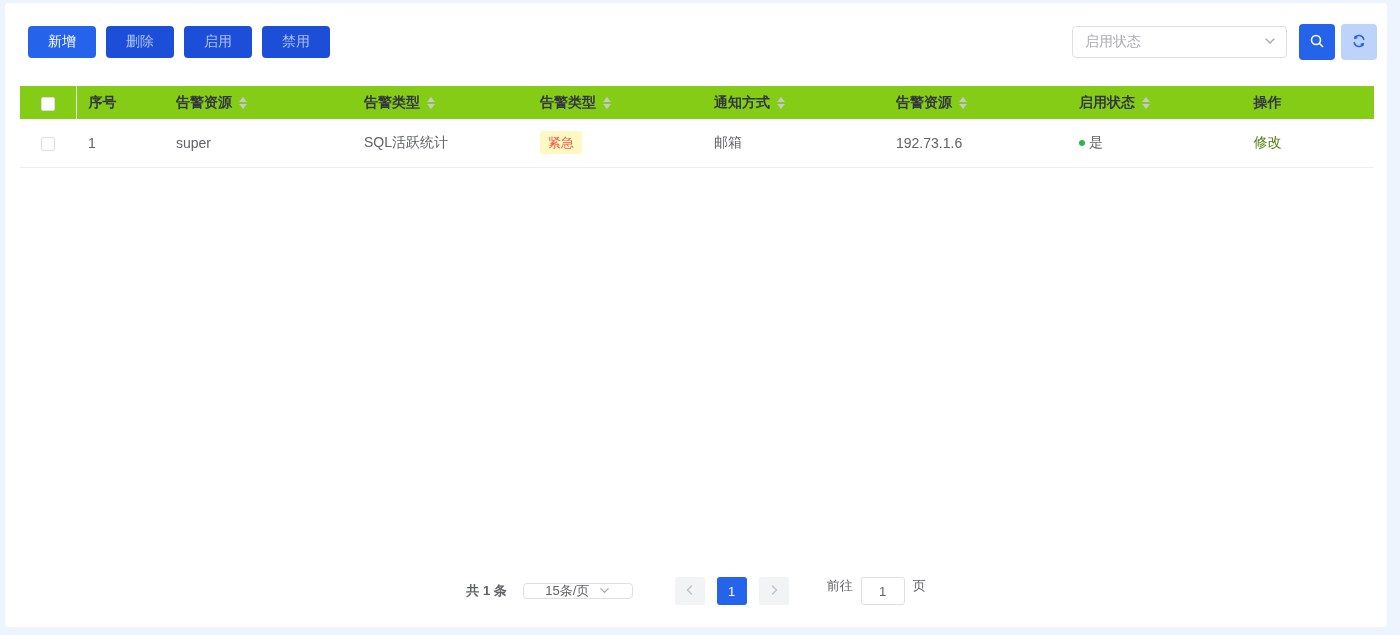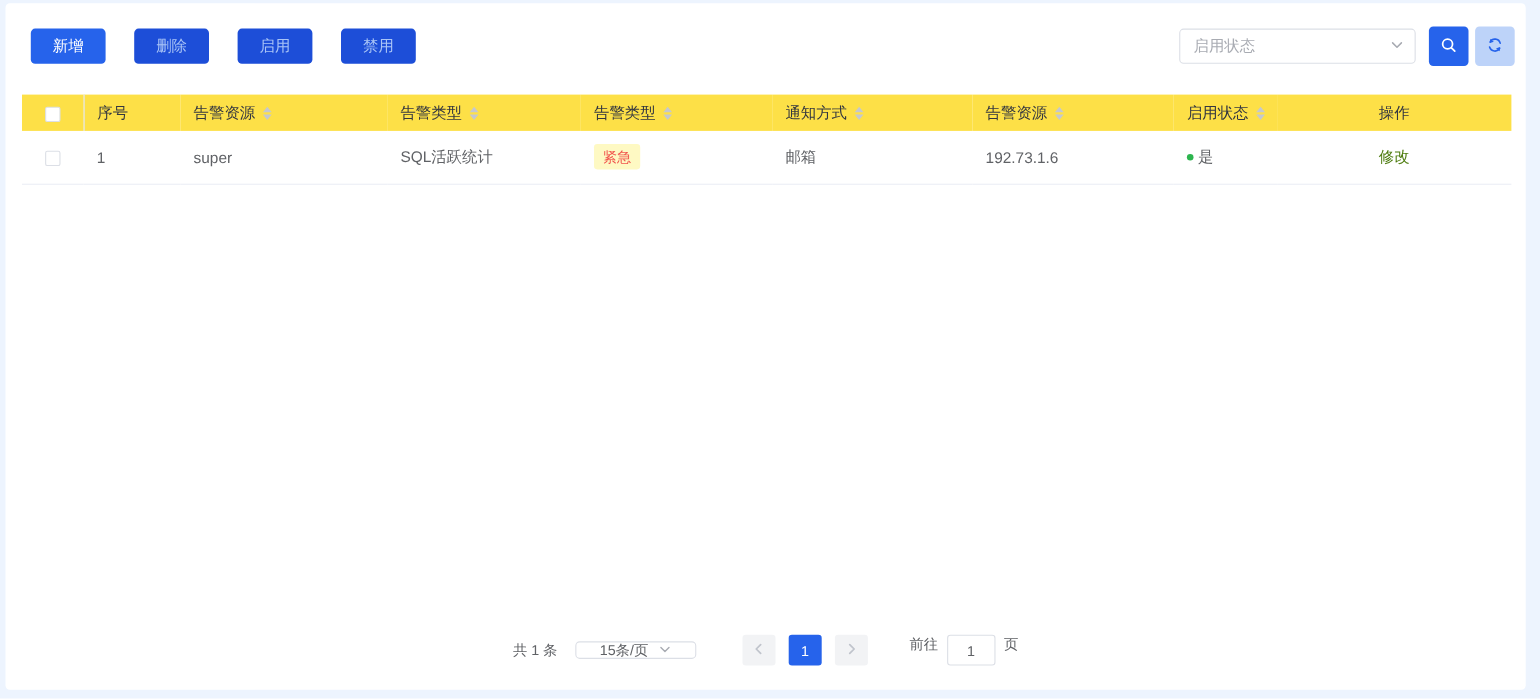--- a/index.html
+++ b/index.html
@@ -3,54 +3,54 @@
 <meta charset="utf-8">
 <style>
   * { margin:0; padding:0; box-sizing:border-box; }
   html,body { width:1400px; height:635px; overflow:hidden; }
   body { background:#edf4fe; font-family:"Liberation Sans","DejaVu Sans",sans-serif; font-size:14px; color:#606266; }
 
   .card { position:absolute; left:5px; top:3px; right:13px; bottom:8px; background:#ffffff; border-radius:4px; }
 
   
   .toolbar { position:absolute; left:23px; right:10px; top:21px; height:36px; display:flex; align-items:center; justify-content:space-between; }
-  .btn-group { display:flex; align-items:center; gap:26px; }
+  .btn-group { display:flex; align-items:center; gap:10px; }
   .btn { height:32px; padding:0 20px; border:none; border-radius:4px; font-size:14px; cursor:pointer; font-family:inherit; }
   .btn-primary { background:#2663eb; color:#ffffff; }
   .btn-disabled { background:#1d4ed8; color:#a9c4f6; cursor:not-allowed; }
   .filters { display:flex; align-items:center; }
   .text-input { width:215px; height:32px; border:1px solid #dcdfe6; border-radius:4px; padding:0 12px; font-size:14px; color:#606266; outline:none; font-family:inherit; }
   .text-input::placeholder { color:#a8abb2; }
   .select-box { width:215px; height:32px; border:1px solid #dcdfe6; border-radius:4px; padding:0 10px 0 12px; margin-left:12px; display:flex; align-items:center; justify-content:space-between; background:#fff; cursor:pointer; }
   .select-box .ph { color:#a8abb2; }
   .icon-btn { width:36px; height:36px; border:none; border-radius:4px; display:flex; align-items:center; justify-content:center; cursor:pointer; }
   .search-btn { background:#2663eb; margin-left:12px; }
   .refresh-btn { background:#bdd3f9; margin-left:6px; }
 
   
   .table-wrap { position:absolute; left:15px; right:13px; top:83px; }
   table { width:100%; border-collapse:collapse; table-layout:fixed; }
-  thead th { background:#fde047; height:33px; font-size:14px; font-weight:400; color:#333640; text-align:left; padding:0 0 0 12px; white-space:nowrap; }
+  thead th { background:#84cc16; height:33px; font-size:14px; font-weight:700; color:#333640; text-align:left; padding:0 0 0 12px; white-space:nowrap; }
   th.col-check, td.col-check { text-align:center; padding:0; }
   th.col-check { border-right:1px solid #e3e6ec; }
   th.col-op, td.col-op { text-align:center; padding:0; }
   tbody td { height:48px; padding:0 0 0 12px; border-bottom:1px solid #ebeef5; font-size:14px; color:#606266; white-space:nowrap; }
   .th-inner { display:inline-flex; align-items:center; }
   .carets { display:inline-flex; flex-direction:column; margin-left:7px; }
   .caret-up { width:0; height:0; border-left:4px solid transparent; border-right:4px solid transparent; border-bottom:5px solid #c5c8ce; margin-bottom:2px; }
   .caret-down { width:0; height:0; border-left:4px solid transparent; border-right:4px solid transparent; border-top:5px solid #c5c8ce; }
   .checkbox { display:inline-block; width:14px; height:14px; border:1px solid #dcdfe6; border-radius:2px; background:#fff; vertical-align:middle; cursor:pointer; }
   .badge-danger { display:inline-block; padding:3px 8px; background:#fef9c3; color:#f1564e; border-radius:3px; font-size:13px; line-height:17px; }
   .status { display:inline-flex; align-items:center; }
   .dot { width:6px; height:6px; border-radius:50%; background:#2db54f; margin-right:4px; }
   .link { color:#4d7c0f; text-decoration:none; cursor:pointer; }
 
   
   .pagination { position:absolute; left:0; right:0; bottom:22px; display:flex; align-items:center; justify-content:center; font-size:13px; color:#606266; }
-  .pg-total { margin-right:16px; font-size:13px; }
+  .pg-total { margin-right:16px; font-size:13px;font-weight:bold; }
   .pg-size { width:110px; height:16px; border:1px solid #dcdfe6; border-radius:4px; display:flex; align-items:center; justify-content:center; gap:10px; cursor:pointer; margin-right:36px; background:#fff; }
   .pg-btn { width:30px; height:28px; border:none; border-radius:3px; background:#f2f3f5; color:#c0c4cc; display:flex; align-items:center; justify-content:center; margin:0 6px; cursor:pointer; }
   .pg-page { width:30px; height:28px; border:none; border-radius:3px; background:#2663eb; color:#ffffff; font-size:13px; display:flex; align-items:center; justify-content:center; margin:0 6px; cursor:pointer; }
   .pg-goto { margin-left:32px; display:flex; align-items:flex-start; }
   .pg-input { width:44px; height:28px; border:1px solid #dcdfe6; border-radius:3px; text-align:center; margin:0 8px; font-size:13px; color:#606266; outline:none; font-family:inherit; }
 </style>
 </head>
 <body>
 
 <div class="card">

